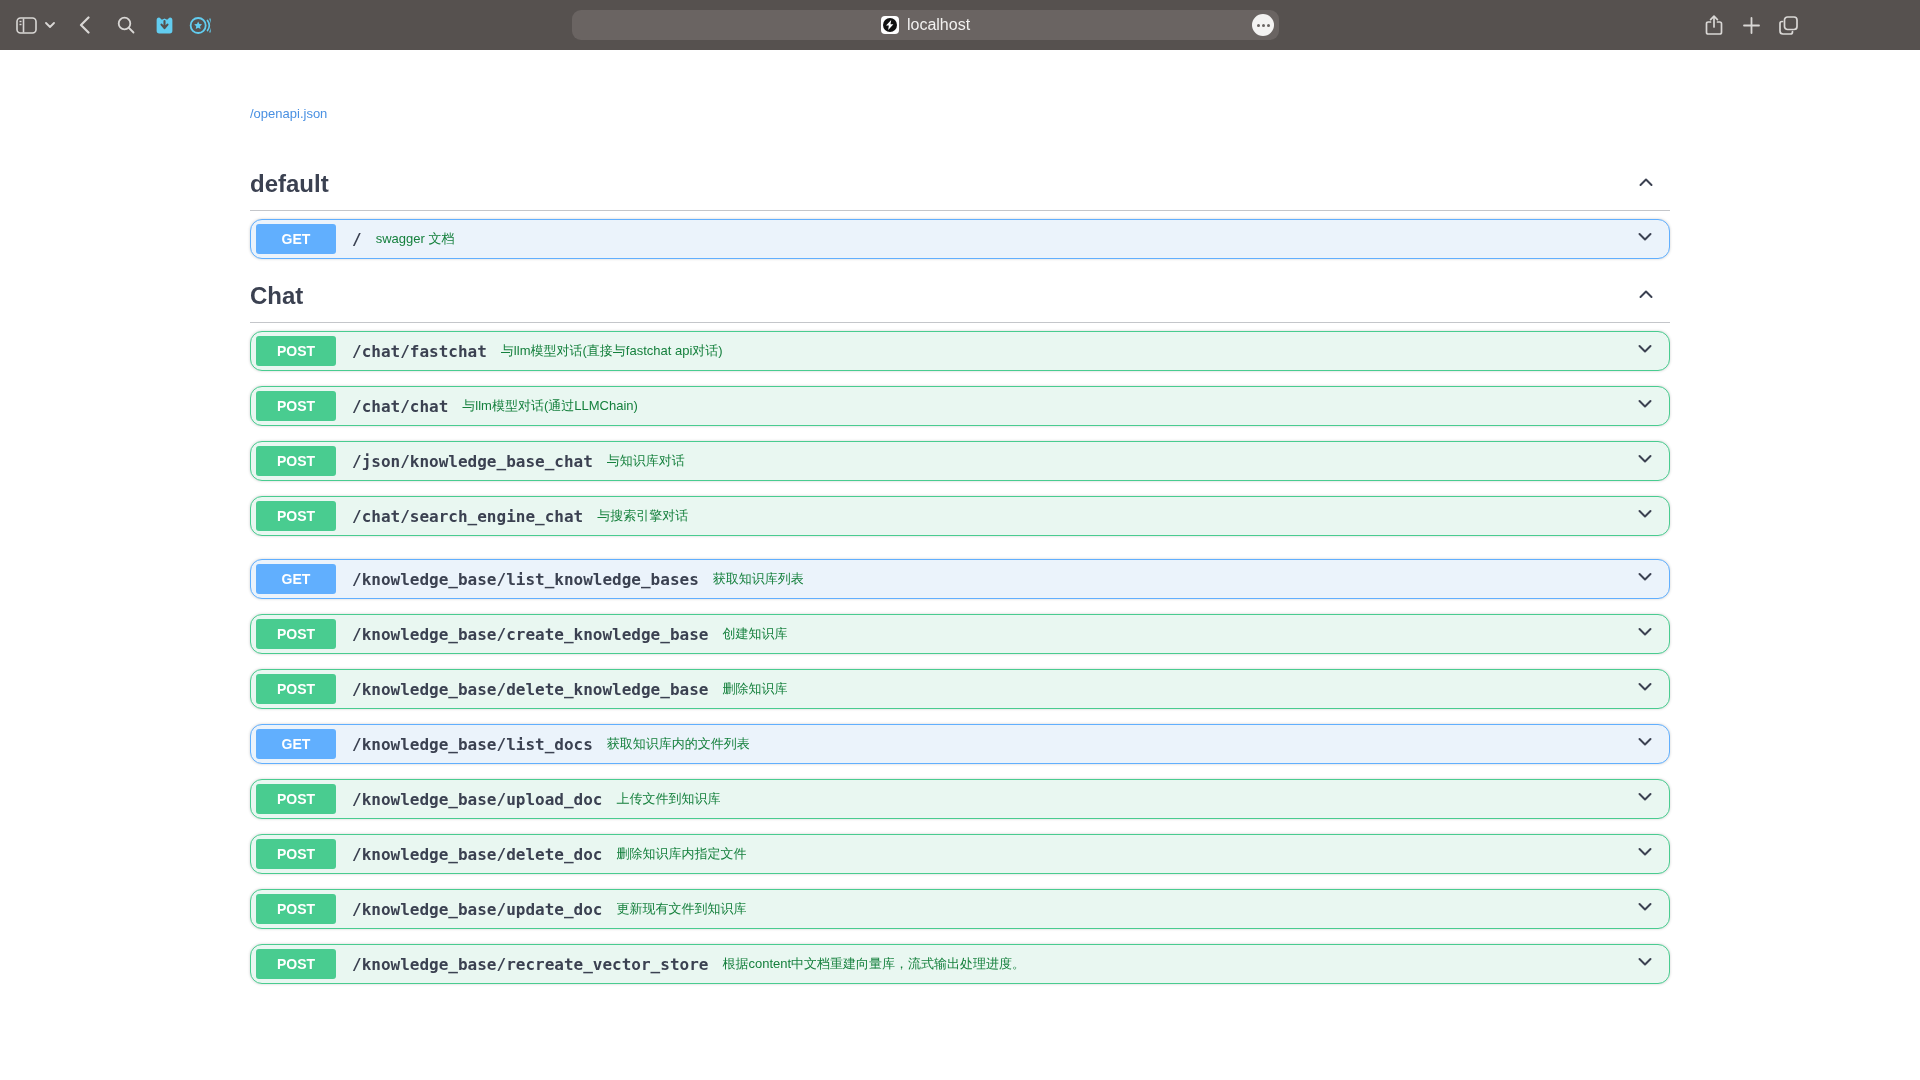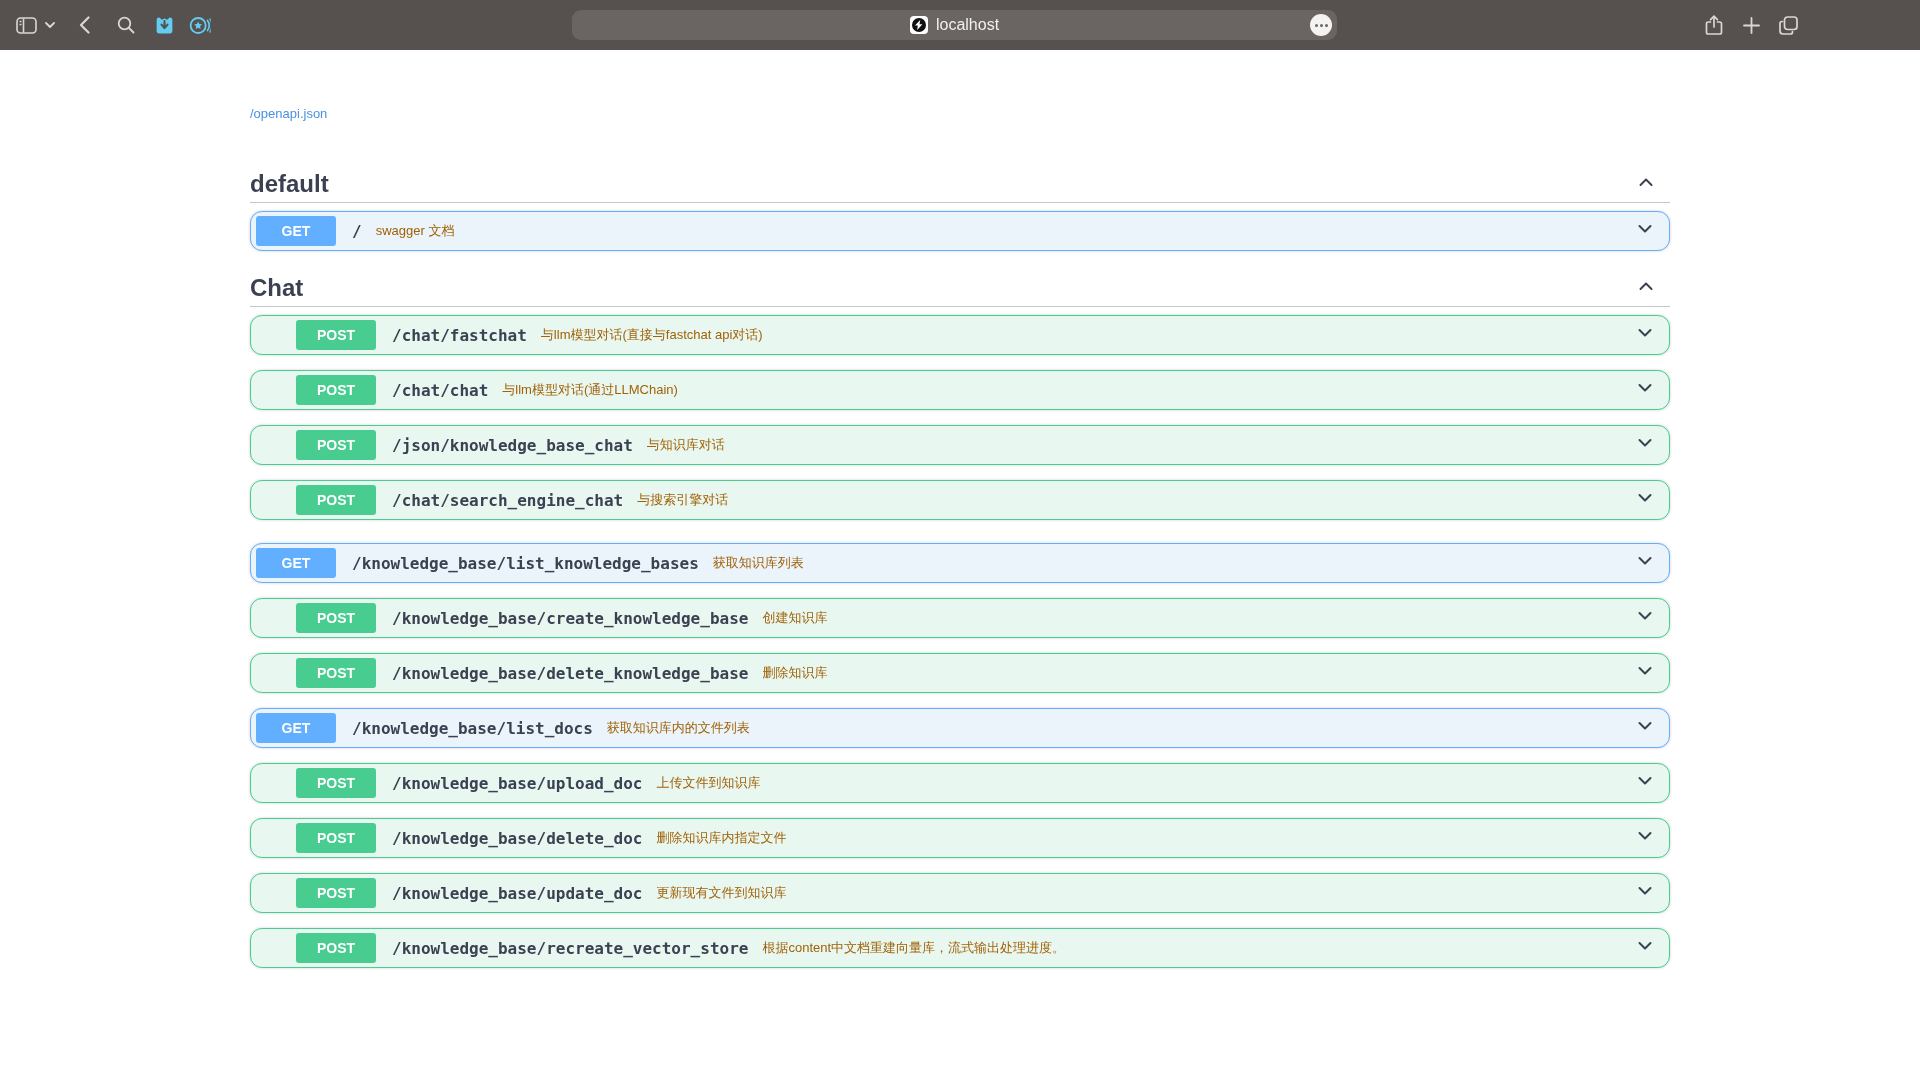--- a/index.html
+++ b/index.html
@@ -4,21 +4,21 @@
 <style>
   * { box-sizing: border-box; margin: 0; padding: 0; }
   html, body { width: 1920px; height: 1080px; overflow: hidden; background: #fff;
     font-family: "Liberation Sans", sans-serif; }
 
   
   .chrome { position: relative; height: 50px; background: #56514f; display: flex; align-items: center; }
   .chrome-left { display: flex; align-items: center; padding-left: 14px; }
   .tool-icon { display: inline-flex; align-items: center; justify-content: center; width: 24px; height: 24px; cursor: default; }
   .tool-icon svg { display: block; }
-  .address-bar { position: absolute; left: 572px; top: 10px; width: 765px; height: 30px;
+  .address-bar { position: absolute; left: 572px; top: 10px; width: 707px; height: 30px;
     background: #6a6462; border-radius: 9px; display: flex; align-items: center; justify-content: center; }
   .address-center { display: flex; align-items: center; gap: 8px; }
   .favicon { width: 18px; height: 18px; background: #fff; border-radius: 4px; display: flex; align-items: center; justify-content: center; }
   .favicon-circle { width: 14px; height: 14px; background: #111; border-radius: 50%; display: flex; align-items: center; justify-content: center; }
   .url-text { color: #f2f1f0; font-size: 16px; }
   .ellipsis-btn { position: absolute; right: 5px; top: 4px; width: 22px; height: 22px; border-radius: 50%;
     background: #f4f3f2; display: flex; align-items: center; justify-content: center; gap: 2px; }
   .ellipsis-btn i { width: 3px; height: 3px; border-radius: 50%; background: #6a6462; }
   .chrome-right { position: absolute; left: 1702px; top: 0; height: 50px; display: flex; align-items: center; gap: 13px; }
 
@@ -28,36 +28,36 @@
 
   .info-title { display: flex; align-items: flex-start; gap: 10px; font-size: 36px; font-weight: 700; color: #3b4151; line-height: 1.1; }
   .pill { display: inline-block; margin-top: 5px; font-size: 13px; font-weight: 700; color: #fff;
     padding: 4px 10px; border-radius: 57px; line-height: 1; }
   .pill-version { background: #7d8492; }
   .pill-oas { background: #89bf04; }
   .spec-link { display: inline-block; margin-top: 10px; font-size: 13px; color: #4990e2; text-decoration: none; cursor: pointer; }
   .info { margin-bottom: 40px; }
 
   .section-header { display: flex; align-items: center; justify-content: space-between;
-    margin-top: 8px; padding: 8px 0 4px; border-bottom: 1px solid rgba(59,65,81,.3); cursor: pointer; }
+    margin-top: 8px; padding: 8px 0 12px; border-bottom: 1px solid rgba(59,65,81,.3); cursor: pointer; }
   .section-title { font-size: 24px; font-weight: 700; color: #3b4151; }
   .collapse-arrow { margin-right: 14px; }
   .endpoints { padding-top: 8px; }
 
   .opblock { display: flex; align-items: center; height: 40px; margin-bottom: 15px;
     border-radius: 12px; border: 1px solid; box-shadow: 0 0 3px rgba(0,0,0,.19); cursor: pointer; }
   .opblock.get  { border-color: #61affe; background: #ebf3fb; }
-  .opblock.post { border-color: #49cc90; background: #e9f7f1; padding-left: 40px; }
+  .opblock.post { border-color: #49cc90; background: #e9f7f1; }
   .method-badge { min-width: 80px; text-align: center; padding: 7px 0; border-radius: 3px;
     color: #fff; font-weight: 700; font-size: 14px; margin-left: 5px; }
   .get  .method-badge { background: #61affe; }
   .post .method-badge { background: #49cc90; }
   .endpoint-path { font-family: "DejaVu Sans Mono", monospace; font-weight: 700; font-size: 16px;
     color: #3b4151; margin-left: 16px; white-space: nowrap; }
-  .endpoint-description { font-size: 13px; color: #a16207; margin-left: 14px; white-space: nowrap;
+  .endpoint-description { font-size: 13px; color: #15803d; margin-left: 14px; white-space: nowrap;
     overflow: hidden; text-overflow: ellipsis; }
   .row-chevron { margin-left: auto; margin-right: 14px; flex: none; }
 </style>
 </head>
 <body>
 
 <div class="chrome">
   <div class="chrome-left">
     <span class="tool-icon">
       <svg width="21" height="17" viewBox="0 0 21 17">

